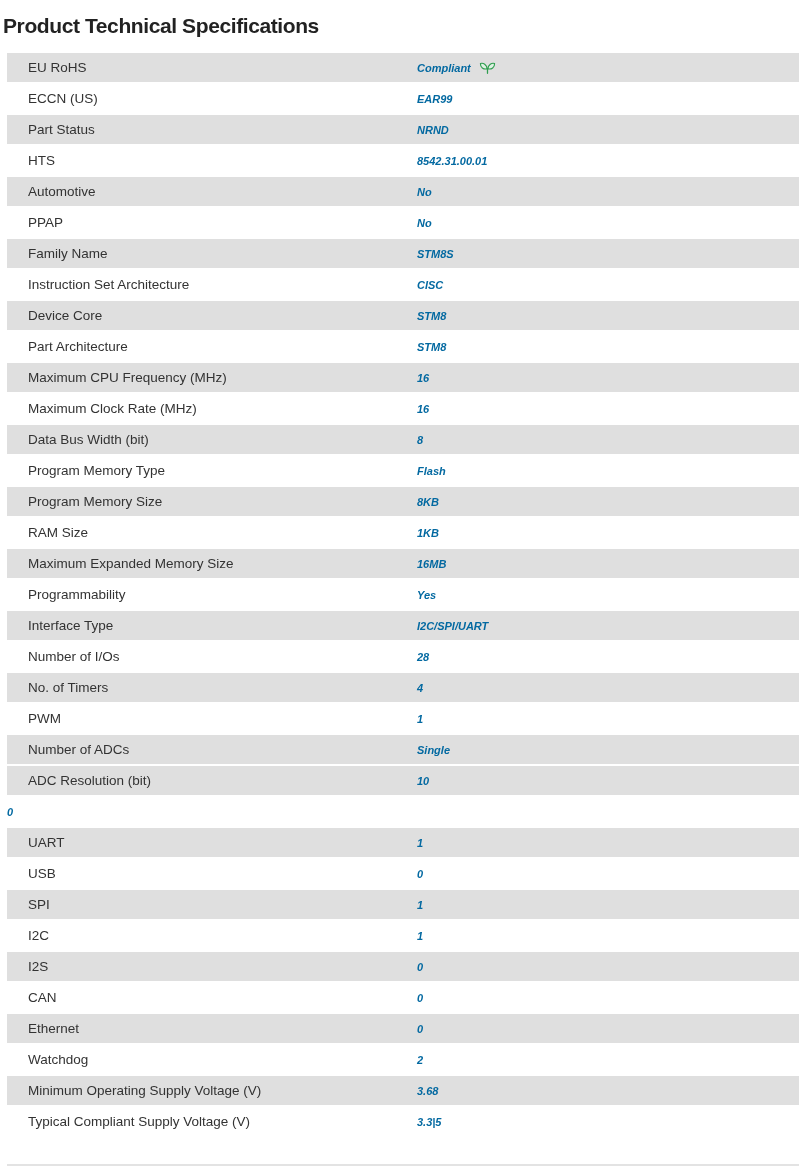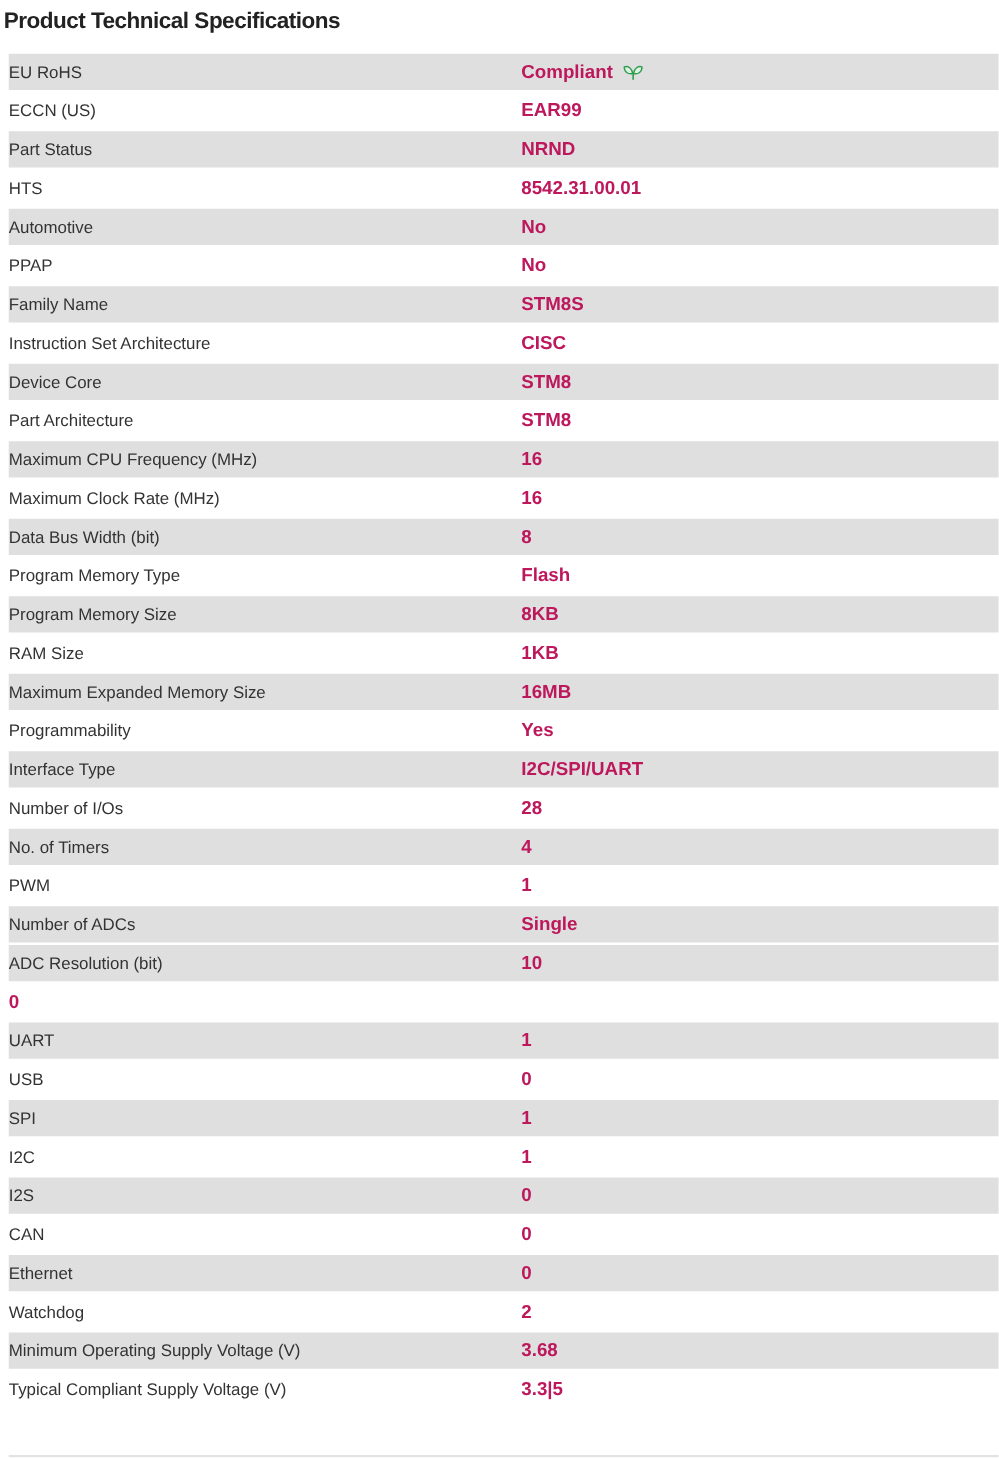--- a/index.html
+++ b/index.html
@@ -4,53 +4,55 @@
 <style>
   * { margin: 0; padding: 0; box-sizing: border-box; }
   html, body {
     width: 799px; height: 1166px;
     background: #ffffff;
     font-family: "Liberation Sans", sans-serif;
     overflow: hidden;
   }
   .page { position: relative; width: 799px; height: 1166px; }
   h1.page-title {
-    font-size: 18px;
+    font-size: 21px;
     font-weight: 700;
     color: #222222;
     letter-spacing: -0.4px;
     line-height: 28px;
-    padding: 2px 0 13px 3px;
+    padding: 12px 0 13px 3px;
   }
   .spec-table { margin-left: 7px; width: 792px; }
   .spec-row {
     display: flex;
     align-items: center;
     height: 29px;
     margin-bottom: 2px;
     background: #ffffff;
   }
   .spec-row.alt { background: #dfdfdf; }
   .spec-label {
     width: 410px;
+    padding-left: 21px;
     flex: none;
     font-size: 13.5px;
     color: #333333;
     white-space: nowrap;
   }
   .spec-value-wrap {
     display: flex;
     align-items: center;
     gap: 8px;
   }
   .spec-value {
-    font-size: 15px;
+    font-size: 11px;
     font-weight: 700;
-    color: #be185d;
+    color: #0369a1;
     white-space: nowrap;
+    font-style: italic;
   }
   .leaf-icon { display: inline-flex; cursor: pointer; }
   .bottom-sliver {
     position: absolute;
     left: 7px; right: 0; bottom: 0;
     height: 2px;
     background: #e3e3e3;
   }
 </style>
 </head>

